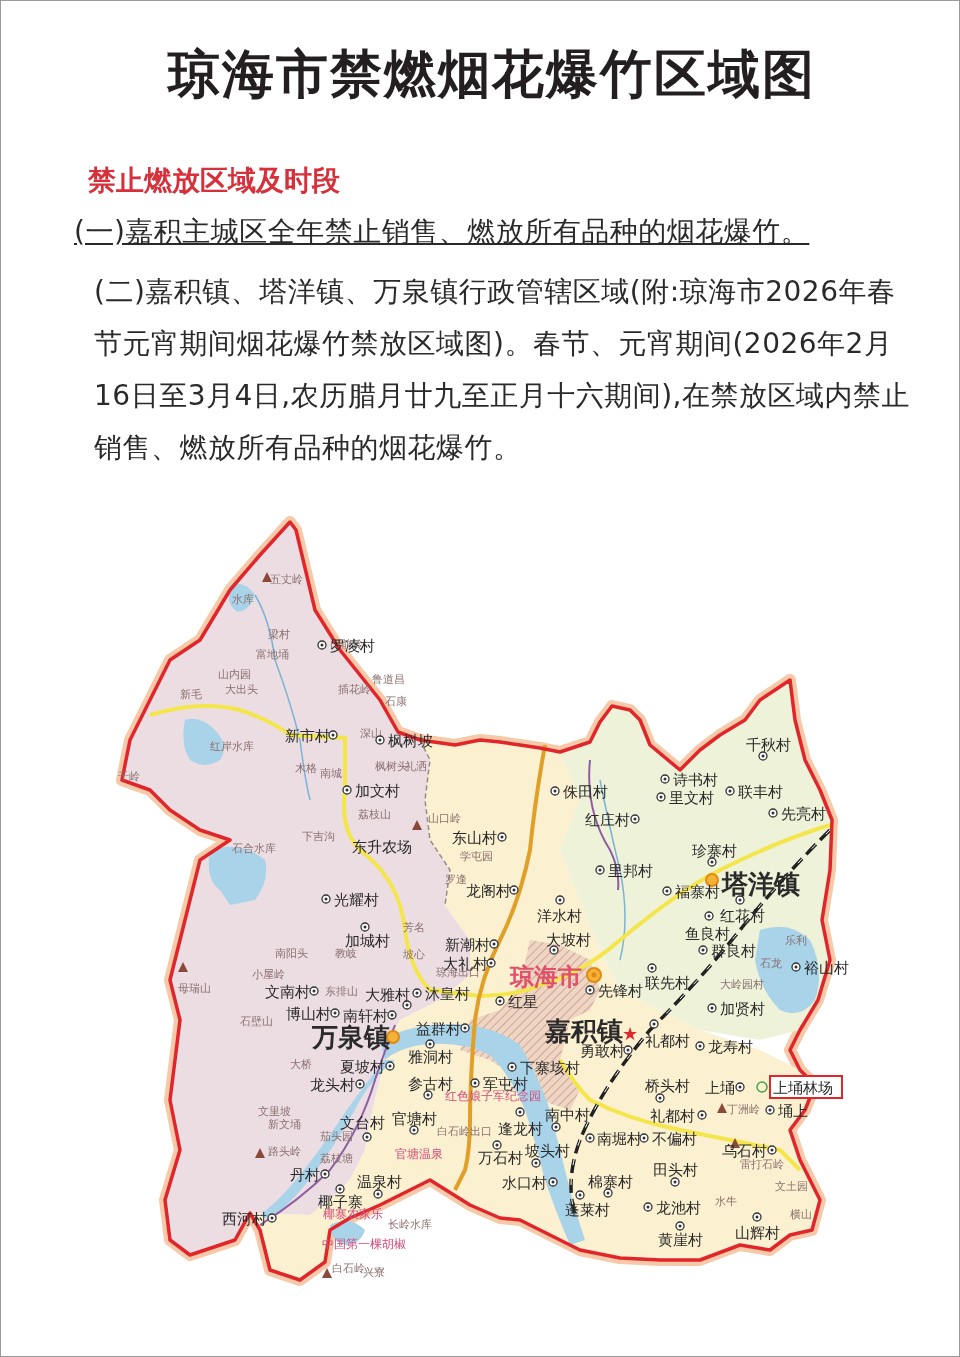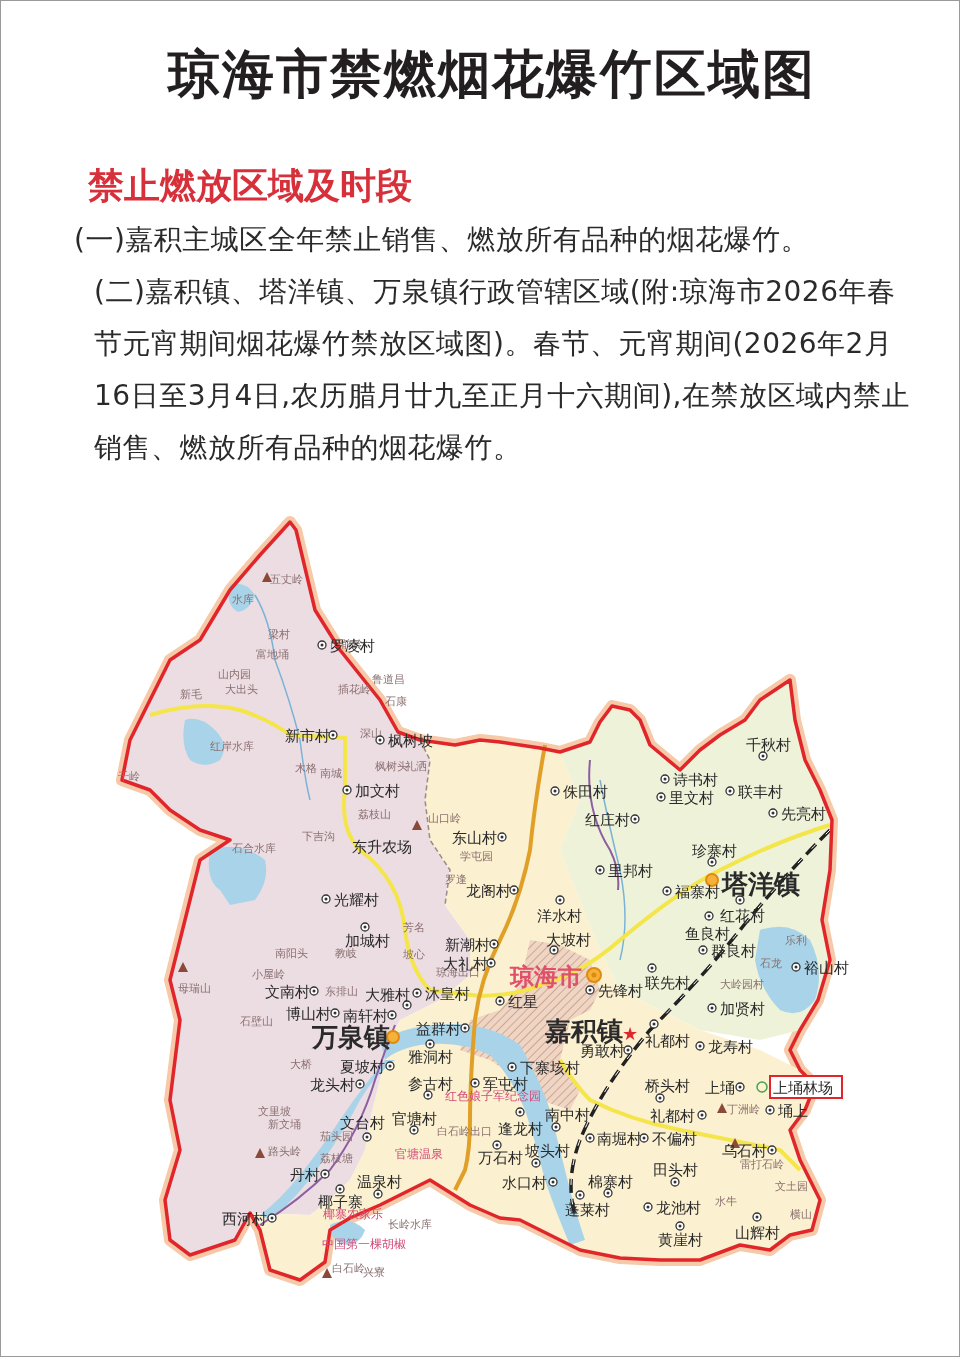--- a/index.html
+++ b/index.html
@@ -1,23 +1,23 @@
 <!DOCTYPE html>
 <html><head>
 <meta charset="utf-8">
 <style>
   html, body { margin: 0; padding: 0; background: #ffffff; }
   body { width: 960px; height: 1357px; position: relative; overflow: hidden;
          font-family: "DejaVu Sans", "Liberation Sans", sans-serif; }
   .frame { position: absolute; inset: 0; border: 1px solid #9a9a9a; box-sizing: border-box; pointer-events: none; }
   .title { position: absolute; top: 40px; left: 0; width: 960px; text-align: center;
            font-size: 52px; font-weight: bold; color: #231f20; letter-spacing: 2px; padding-left: 12px; }
-  .section-heading { position: absolute; top: 162px; left: 88px; font-size: 36px; font-weight: bold; color: #d7303a; }
+  .section-heading { position: absolute; top: 162px; left: 88px; font-size: 28px; font-weight: bold; color: #d7303a; }
   .para { position: absolute; left: 74px; width: 820px; font-size: 28px; color: #2a2a2a; line-height: 52px; letter-spacing: 0.5px; }
-  .p1 { top: 214px; }
+  .p1 { top: 206px; text-decoration: underline; }
   .p2 { top: 266px; margin-left: 20px; }
   .map { position: absolute; left: 100px; top: 510px; width: 760px; height: 800px; }
   .lbl-big { font-size: 26px; font-weight: bold; fill: #2a2a2a; }
   .lbl-city { font-size: 24px; font-weight: bold; fill: #e0506a; }
   .lbl-v { font-size: 15px; fill: #2a2a2a; }
   .lbl-s { font-size: 11px; fill: #8a7070; }
   .lbl-poi { font-size: 12px; fill: #d24a7a; }
 </style>
 </head>
 <body>

